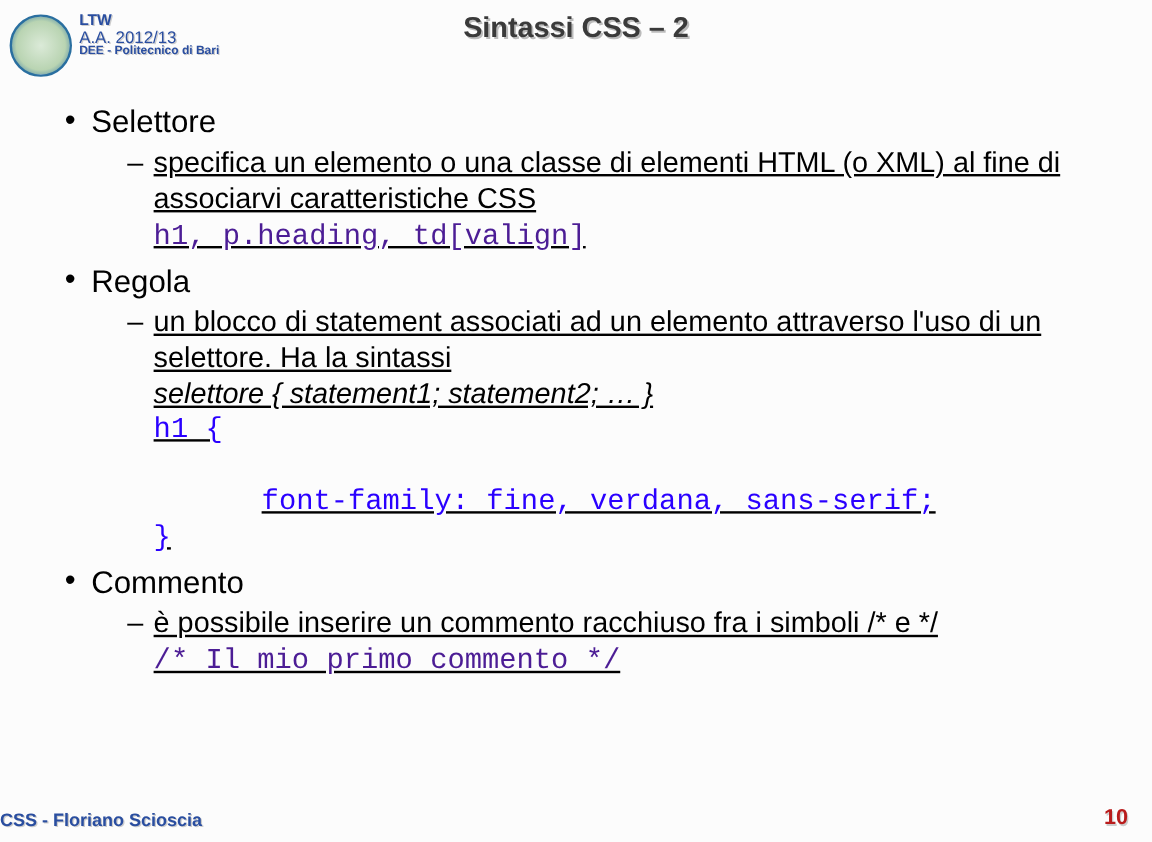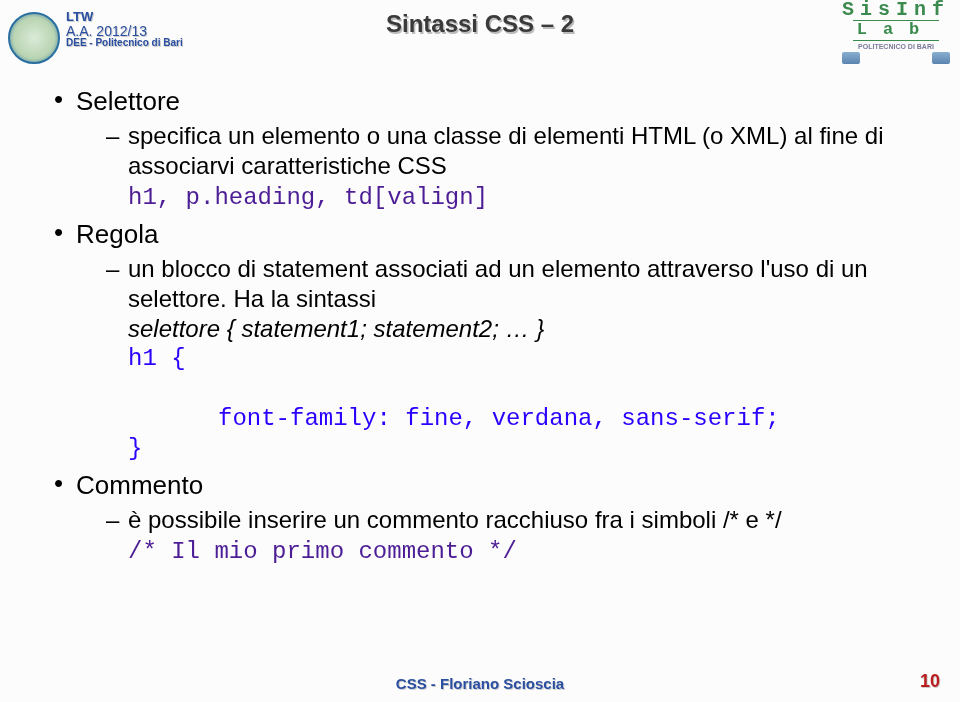--- a/index.html
+++ b/index.html
@@ -131,20 +131,21 @@
     font-size: 26px;
     color: #000;
   }
   .topic {
     font-size: 26px;
   }
   ul.sub {
     list-style: none;
     padding: 0;
     margin: 4px 0 0 30px;
+    text-decoration: underline;
   }
   ul.sub > li {
     position: relative;
     padding-left: 22px;
     font-size: 24px;
     line-height: 1.25;
   }
   ul.sub > li::before {
     content: "–";
     position: absolute;
@@ -168,21 +169,20 @@
   }
   .indent {
     display:inline-block;
     width: 90px;
   }
   .footer {
     position: absolute;
     bottom: 10px;
     left: 0;
     right: 0;
-    text-align: center;
     font-size: 15px;
     font-weight: bold;
     color: #2a4ea0;
     text-shadow: 1px 1px 0 #ccc;
   }
   .pagenum {
     position: absolute;
     right: 20px;
     bottom: 10px;
     font-size: 18px;
@@ -197,29 +197,20 @@
 <div class="header">
   <div class="logo-left">
     <div class="seal"></div>
     <div class="left-text">
       <span class="ltw">LTW</span>
       <span class="aa">A.A. 2012/13</span>
       <span class="dee">DEE - Politecnico di Bari</span>
     </div>
   </div>
   <div class="title-center">Sintassi CSS – 2</div>
-  <div class="logo-right">
-    <div class="sisinf">SisInf</div>
-    <div><span class="lab">Lab</span></div>
-    <div class="poli-small">POLITECNICO DI BARI</div>
-    <div class="right-icons">
-      <div class="ricon"></div>
-      <div class="ricon"></div>
-    </div>
-  </div>
 </div>
 
 <div class="content">
   <ul class="top">
     <li>
       <span class="topic">Selettore</span>
       <ul class="sub">
         <li>
           <span>specifica un elemento o una classe di elementi HTML (o XML) al fine di associarvi caratteristiche CSS</span><br>
           <span class="code">h1, p.heading, td[valign]</span>

